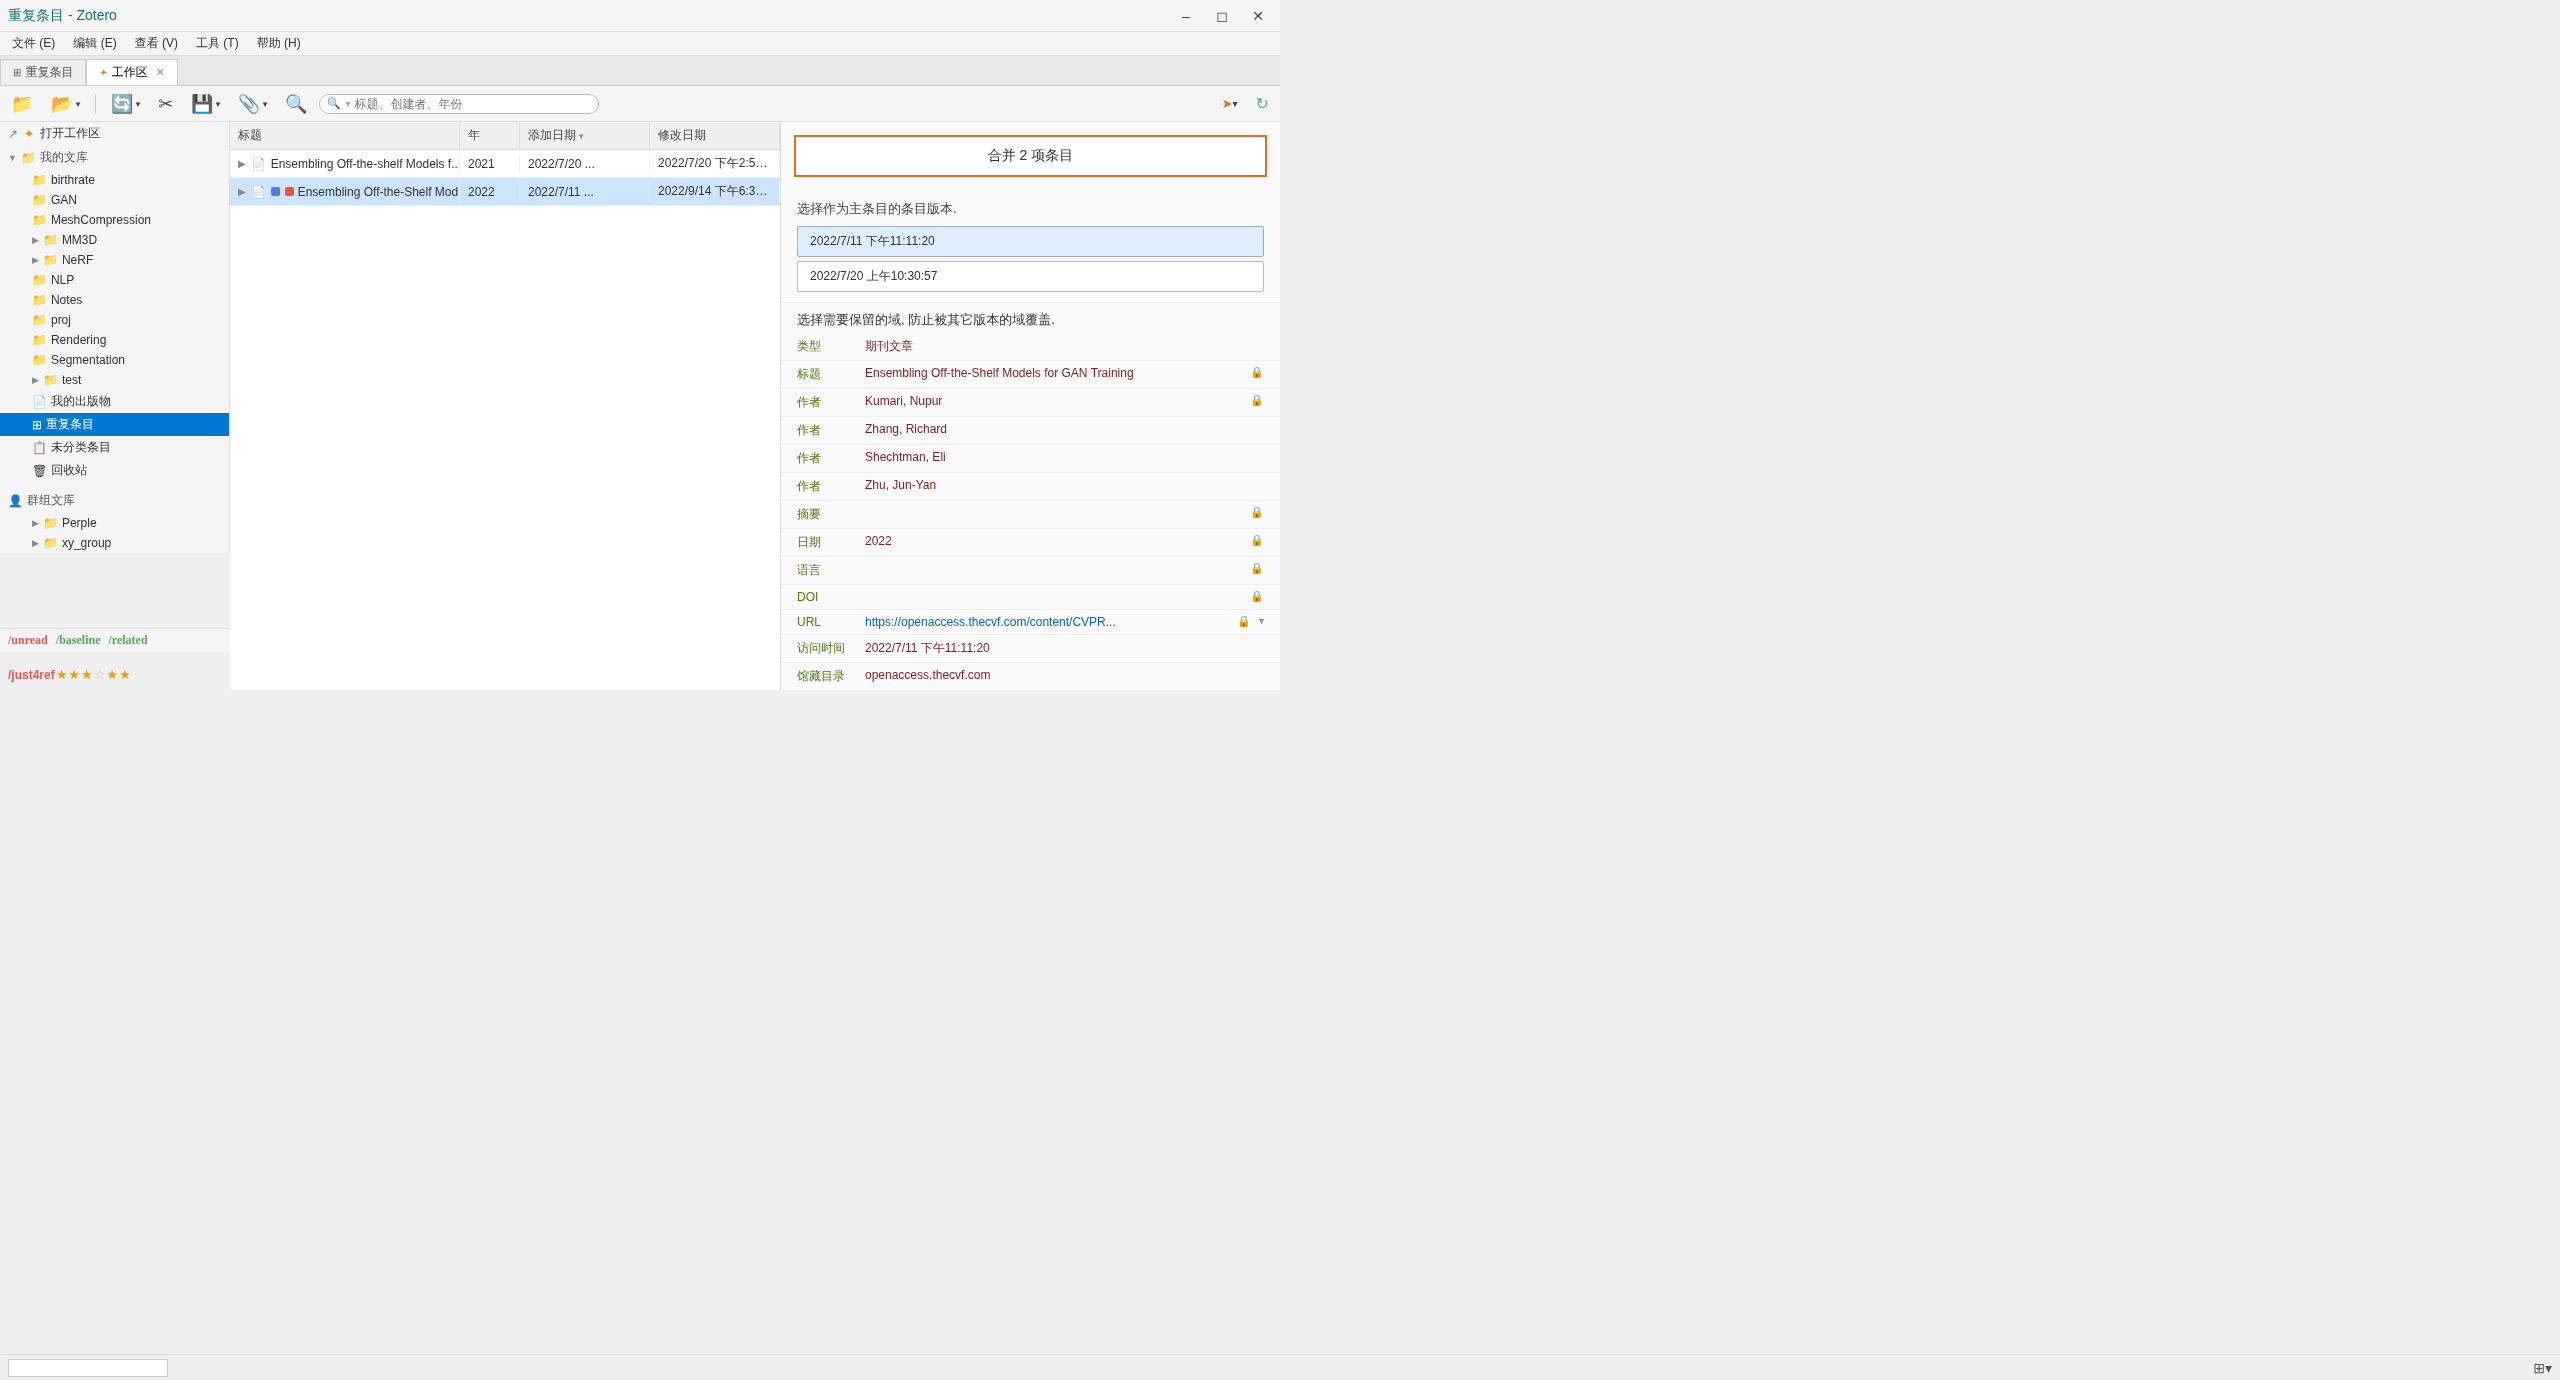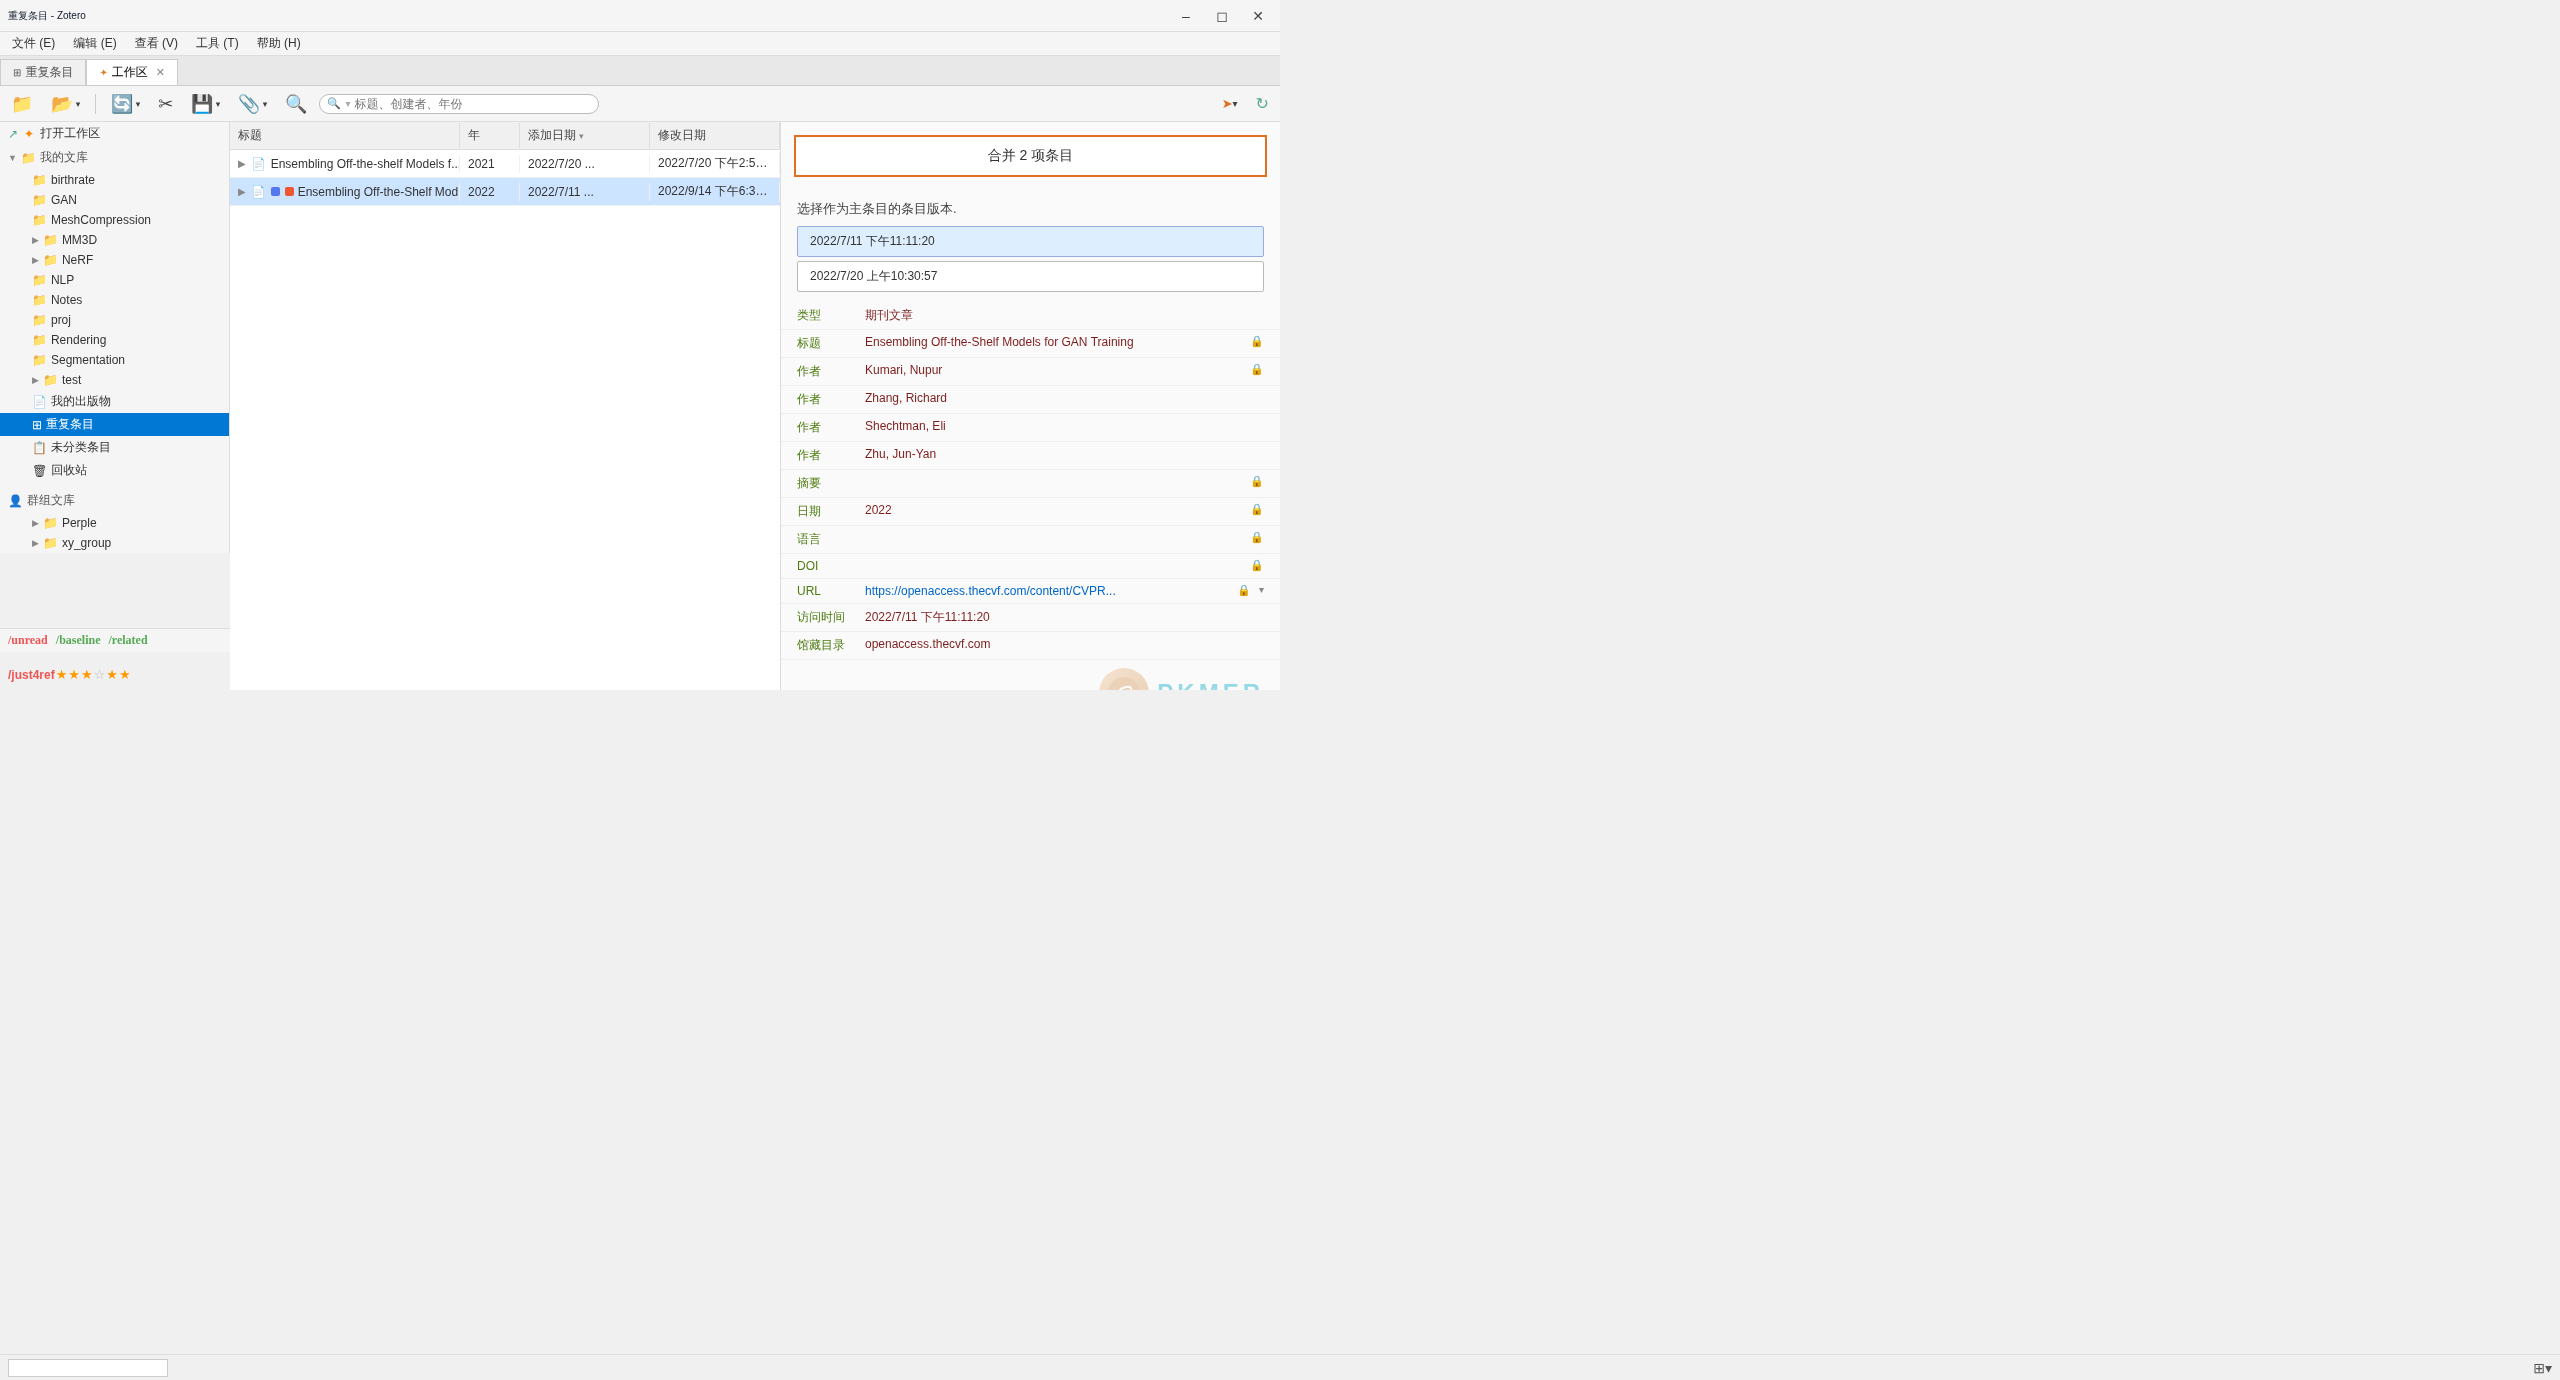--- a/index.html
+++ b/index.html
@@ -17,22 +17,22 @@
     .title-bar {
       display: flex;
       align-items: center;
       justify-content: space-between;
       background: #f5f5f5;
       height: 32px;
       padding: 0 8px;
       border-bottom: 1px solid #ddd;
     }
     .title-bar-title {
-      font-size: 10px;
-      color: #0f172a;
+      font-size: 14px;
+      color: #0f766e;
       text-align: center;
     }
     .title-bar-controls {
       display: flex;
       gap: 8px;
     }
     .title-bar-btn {
       width: 28px;
       height: 20px;
       background: none;
@@ -697,20 +697,21 @@
       <div class="version-selector">
         <div class="version-option selected">
           <span>2022/7/11 下午11:11:20</span>
         </div>
         <div class="version-option">
           <span>2022/7/20 上午10:30:57</span>
         </div>
       </div>
     </div>
 
+    <div class="prevent-label">选择需要保留的域, 防止被其它版本的域覆盖.</div>
 
     <div class="field-row">
       <span class="field-label">类型</span>
       <span class="field-value">期刊文章</span>
     </div>
     <div class="field-row">
       <span class="field-label">标题</span>
       <span class="field-value">Ensembling Off-the-Shelf Models for GAN Training</span>
       <span class="field-lock">🔒</span>
     </div>

